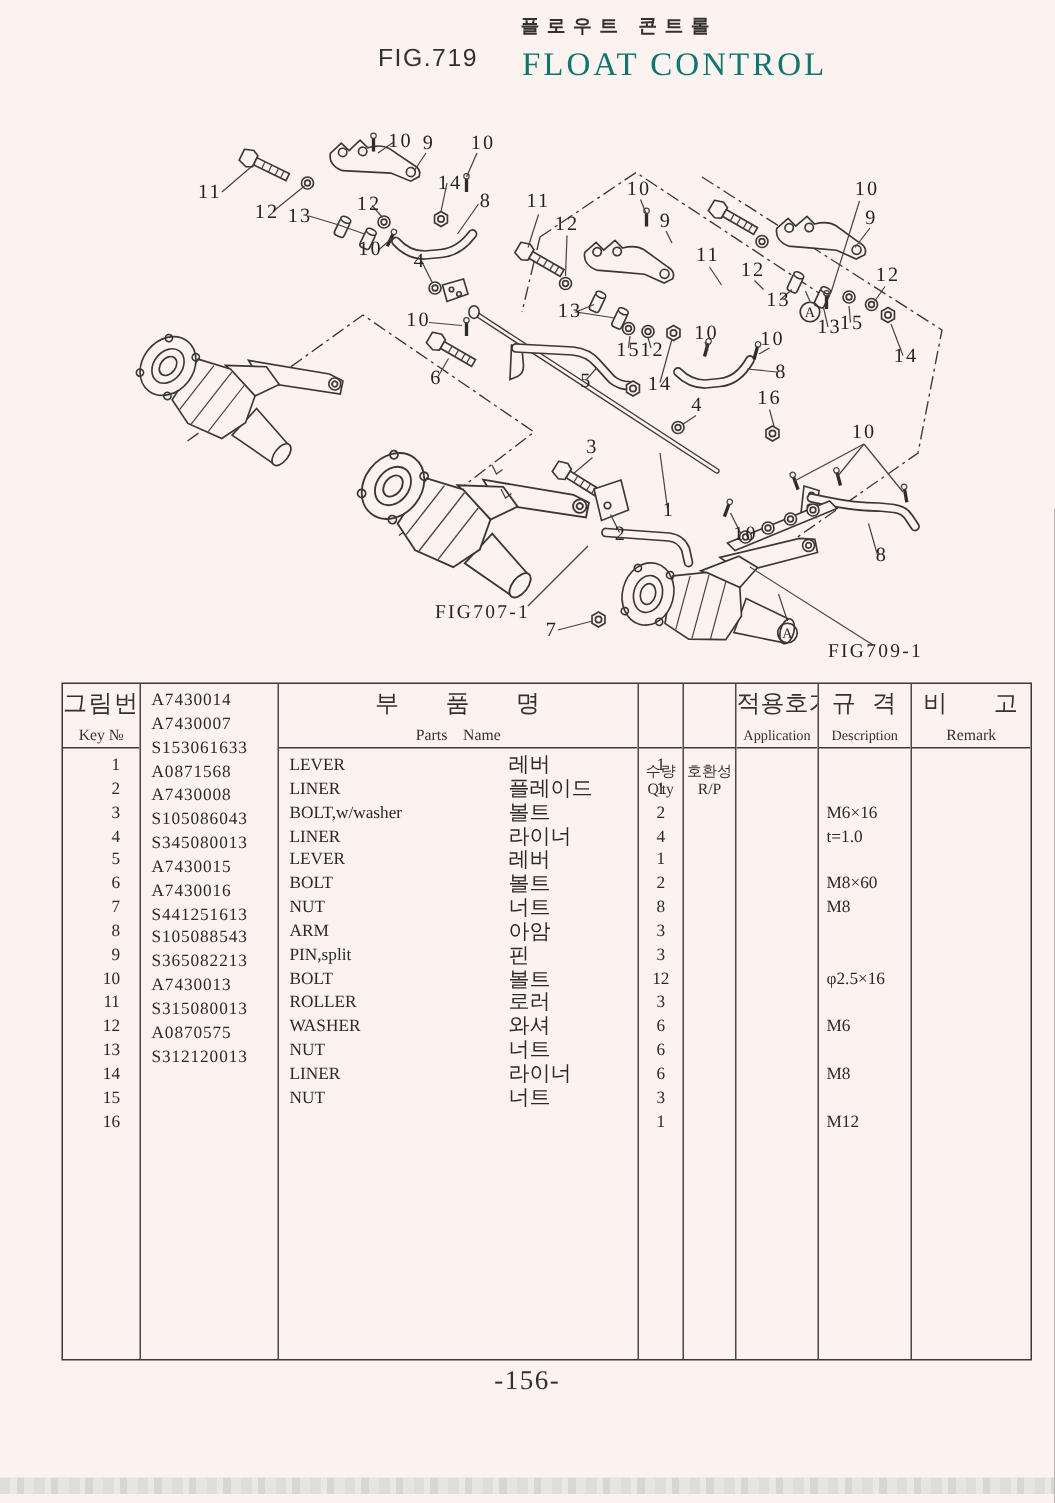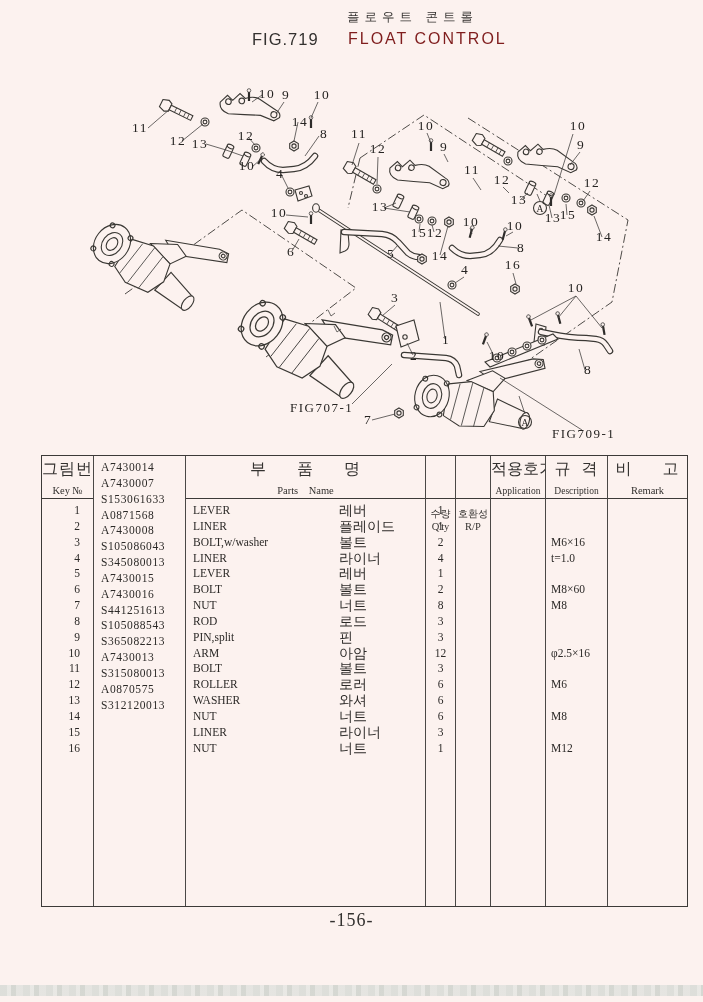--- a/index.html
+++ b/index.html
@@ -1,24 +1,24 @@
 <!DOCTYPE html>
 <html><head>
 <meta charset="utf-8">
 <style>
   html,body{margin:0;padding:0;background:#888;}
   .page{position:relative;width:703px;height:1002px;background:#fcf2ef;overflow:hidden;
         font-family:"Liberation Serif",serif;color:#262422;}
   
   .title-ko{position:absolute;left:347px;top:9px;font-family:"Liberation Sans",sans-serif;
-            font-size:12.5px;font-weight:400;letter-spacing:5px;white-space:pre;color:#33312f;}
+            font-size:12.5px;font-weight:700;letter-spacing:5px;white-space:pre;color:#33312f;}
   .fig-no{position:absolute;left:252px;top:30px;font-family:"Liberation Sans",sans-serif;
           font-size:16.5px;letter-spacing:1px;color:#33312f;}
-  .title-en{position:absolute;left:348px;top:30px;font-family:Liberation Sans, sans-serif;
-            font-size:16px;letter-spacing:2px;color:#7f1d1d;}
+  .title-en{position:absolute;left:348px;top:30px;font-family:Liberation Serif, serif;
+            font-size:22px;letter-spacing:2px;color:#0f766e;}
   
   .diagram{position:absolute;left:0;top:62px;width:703px;height:392px;}
   svg{display:block;}
   .ln{stroke:#3a3834;stroke-width:1.1;fill:#fcf2ef;}
   .ln2{stroke:#3a3834;stroke-width:1.1;fill:none;}
   .thin{stroke:#454341;stroke-width:0.8;fill:none;}
   .guide{stroke:#3a3834;stroke-width:0.9;fill:none;stroke-dasharray:9 3 2 3;}
   .tube-o{stroke:#3a3834;stroke-width:6.5;fill:none;stroke-linecap:round;stroke-linejoin:round;}
   .tube-i{stroke:#fcf2ef;stroke-width:4.2;fill:none;stroke-linecap:round;stroke-linejoin:round;}
   .rod-o{stroke:#3a3834;stroke-width:3.6;fill:none;stroke-linecap:round;}
@@ -428,23 +428,22 @@
             <div class="en">Parts    Name</div>
           </div>
           <div class="cells">
             <div class="td"><span class="nm-en">LEVER</span><span class="nm-ko">레버</span></div>
             <div class="td"><span class="nm-en">LINER</span><span class="nm-ko">플레이드</span></div>
             <div class="td"><span class="nm-en">BOLT,w/washer</span><span class="nm-ko">볼트</span></div>
             <div class="td"><span class="nm-en">LINER</span><span class="nm-ko">라이너</span></div>
             <div class="td"><span class="nm-en">LEVER</span><span class="nm-ko">레버</span></div>
             <div class="td"><span class="nm-en">BOLT</span><span class="nm-ko">볼트</span></div>
             <div class="td"><span class="nm-en">NUT</span><span class="nm-ko">너트</span></div>
-            <div class="td"><span class="nm-en">ROD</span><span class="nm-ko">로드</span></div>
+            <div class="td"><span class="nm-en">ARM</span><span class="nm-ko">아암</span></div>
             <div class="td"><span class="nm-en">PIN,split</span><span class="nm-ko">핀</span></div>
-            <div class="td"><span class="nm-en">ARM</span><span class="nm-ko">아암</span></div>
             <div class="td"><span class="nm-en">BOLT</span><span class="nm-ko">볼트</span></div>
             <div class="td"><span class="nm-en">ROLLER</span><span class="nm-ko">로러</span></div>
             <div class="td"><span class="nm-en">WASHER</span><span class="nm-ko">와셔</span></div>
             <div class="td"><span class="nm-en">NUT</span><span class="nm-ko">너트</span></div>
             <div class="td"><span class="nm-en">LINER</span><span class="nm-ko">라이너</span></div>
             <div class="td"><span class="nm-en">NUT</span><span class="nm-ko">너트</span></div>
           </div>
         </div><div class="col c3">
           <div class="th">
             <div class="ko">수량</div>

